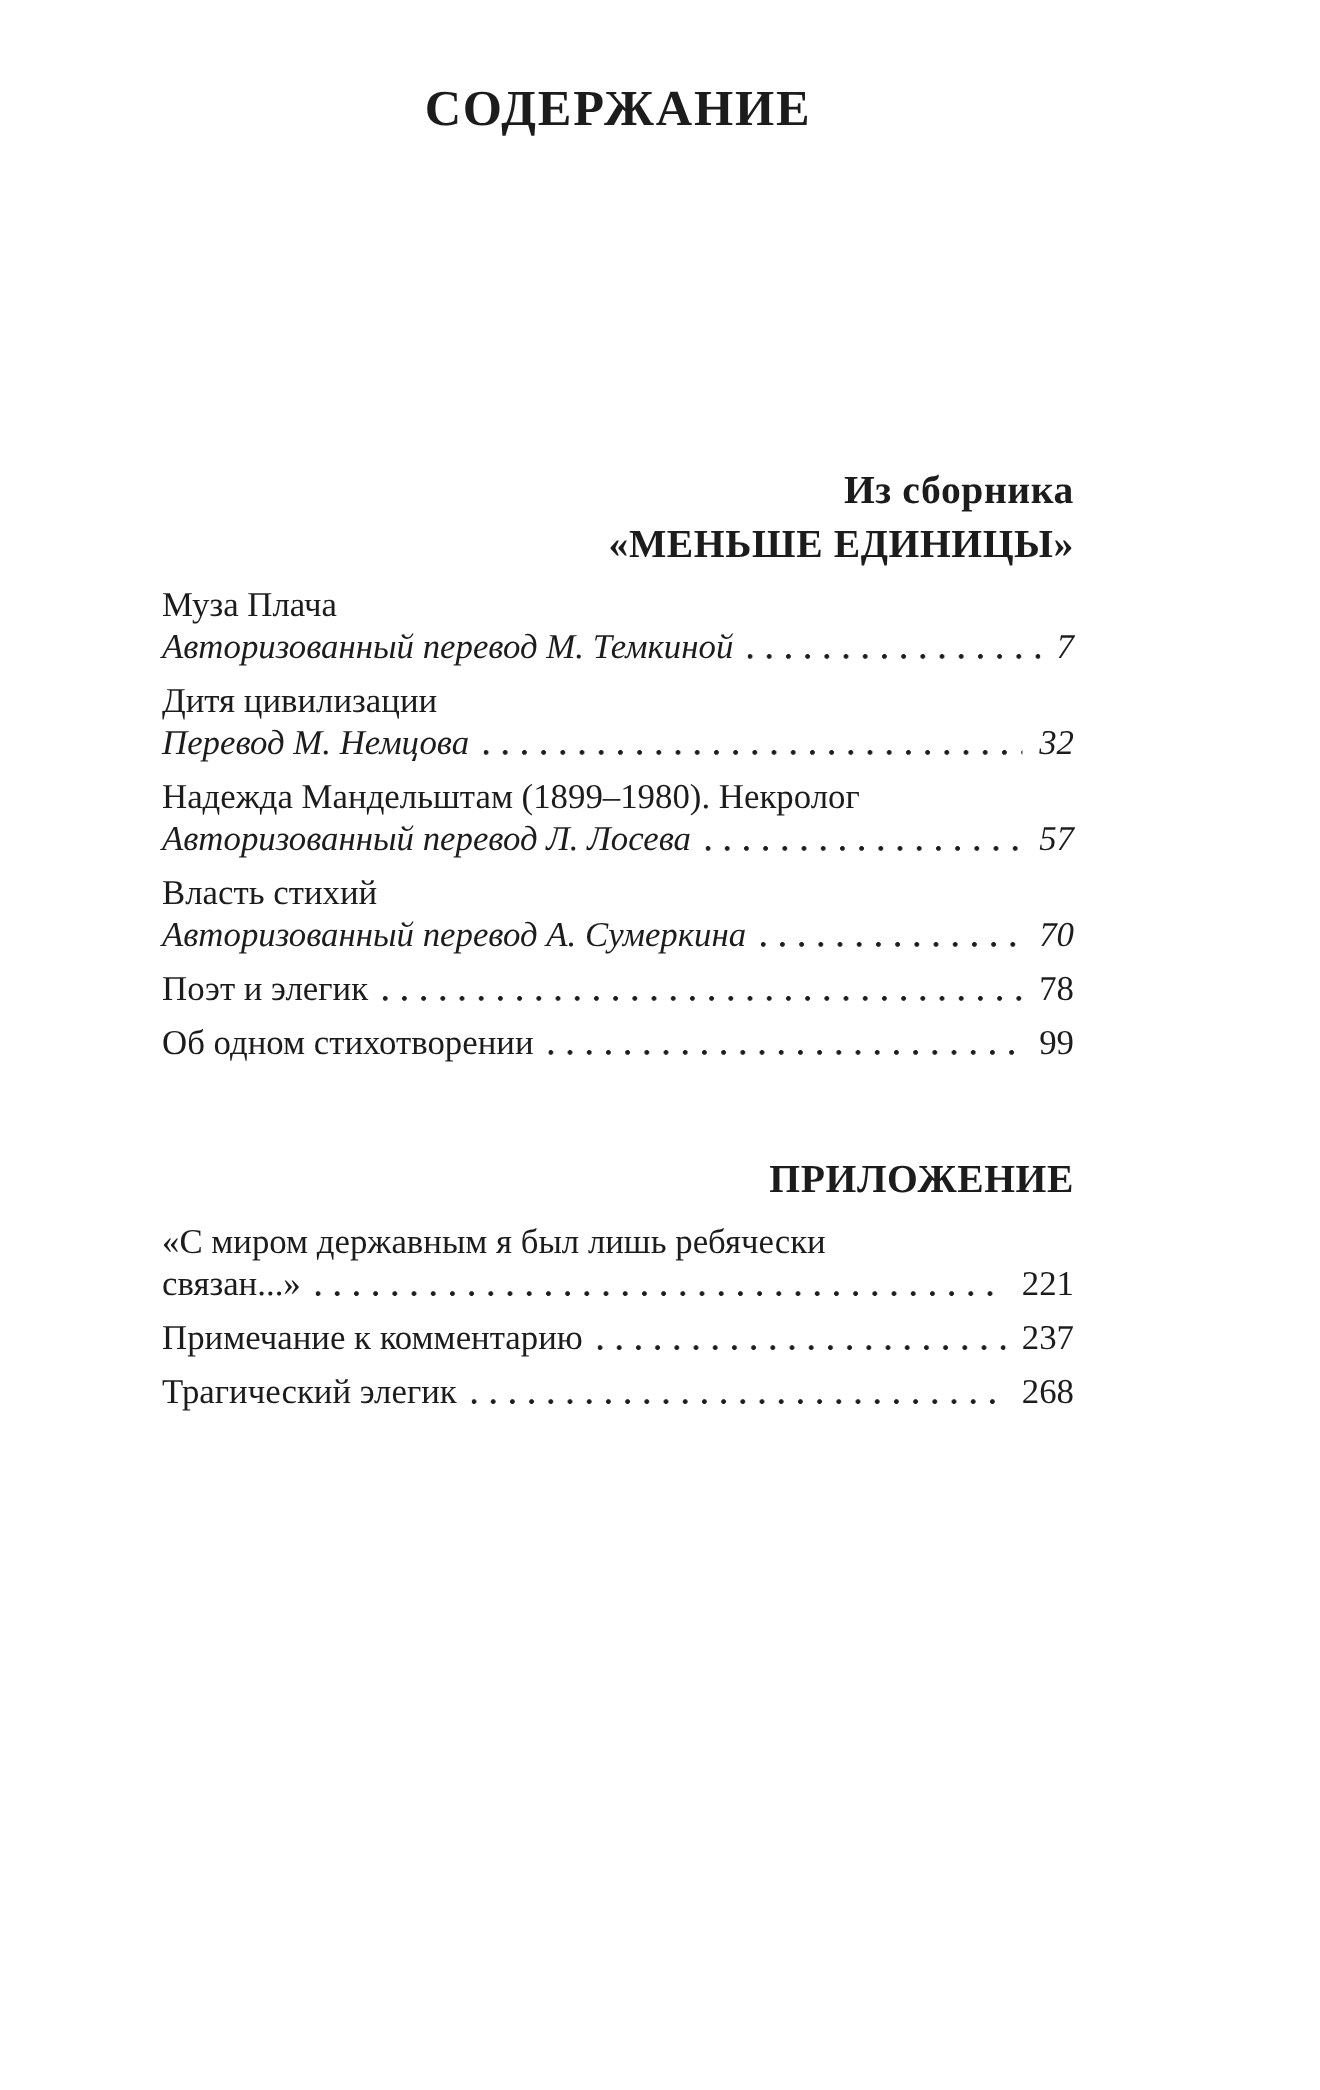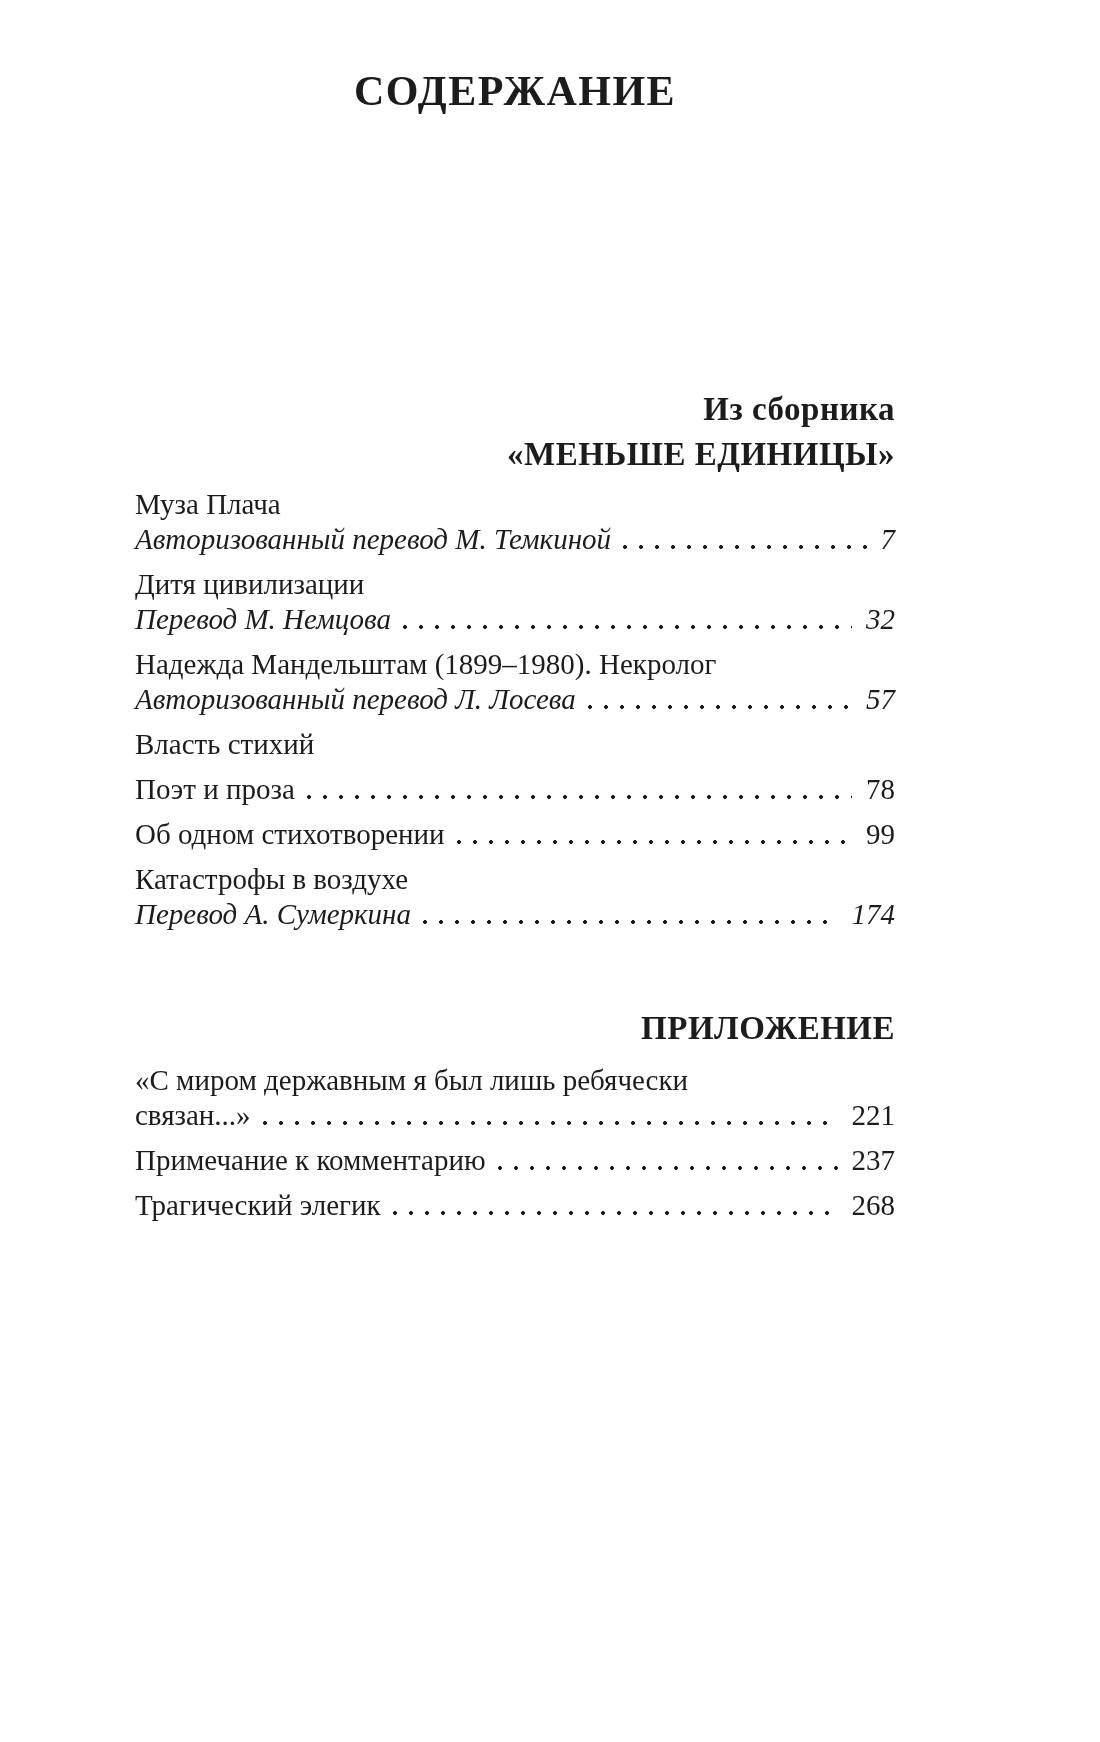--- a/index.html
+++ b/index.html
@@ -112,48 +112,43 @@
           <span class="t">Авторизованный перевод Л. Лосева</span>
           <span class="leader"></span>
           <span class="pg">57</span>
         </div>
       </div>
 
       <div class="entry">
         <div class="line">
           <span class="t">Власть стихий</span>
         </div>
+        <div class="line italic">
+          <span class="t">Авторизованный перевод А. Сумеркина</span>
+          <span class="leader"></span>
+          <span class="pg">70</span>
+        </div>
       </div>
 
       <div class="entry">
         <div class="line">
-          <span class="t">Поэт и проза</span>
+          <span class="t">Поэт и элегик</span>
           <span class="leader"></span>
           <span class="pg">78</span>
         </div>
       </div>
 
       <div class="entry">
         <div class="line">
           <span class="t">Об одном стихотворении</span>
           <span class="leader"></span>
           <span class="pg">99</span>
         </div>
       </div>
 
-      <div class="entry">
-        <div class="line">
-          <span class="t">Катастрофы в воздухе</span>
-        </div>
-        <div class="line italic">
-          <span class="t">Перевод А. Сумеркина</span>
-          <span class="leader"></span>
-          <span class="pg">174</span>
-        </div>
-      </div>
 
     </div>
   </section>
 
   <section class="sec-2">
     <div class="section-head">
       <div class="head-line">ПРИЛОЖЕНИЕ</div>
     </div>
 
     <div class="entries">

